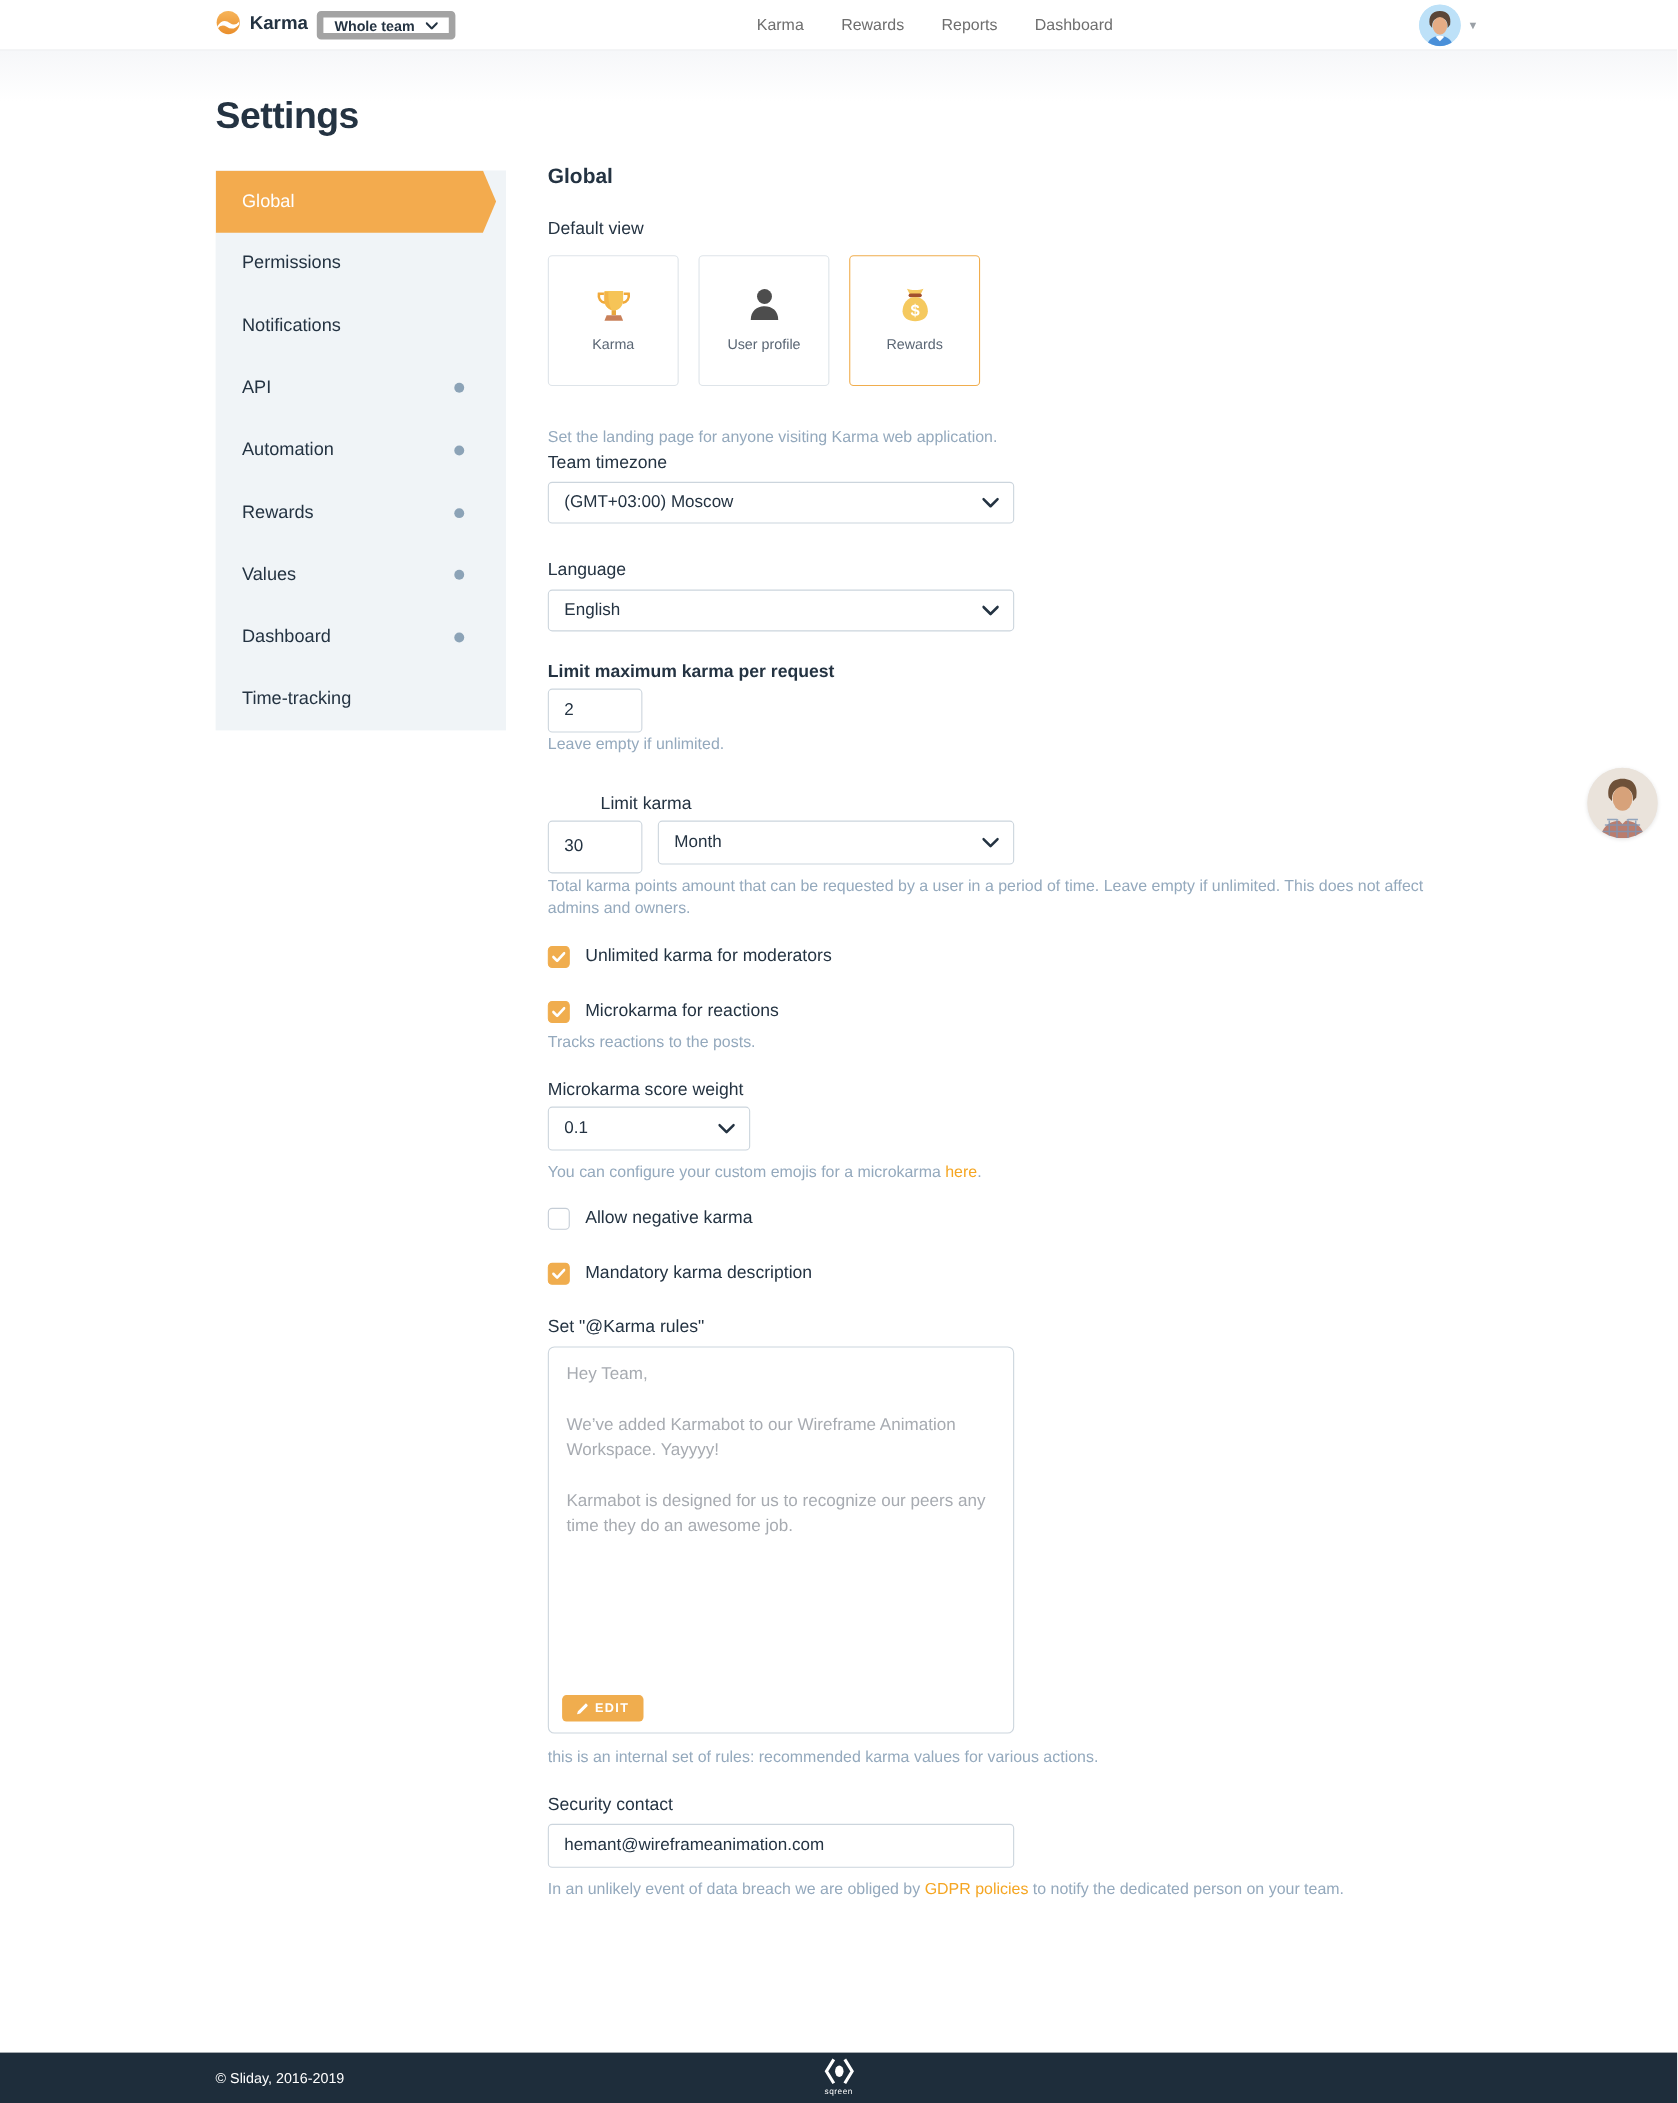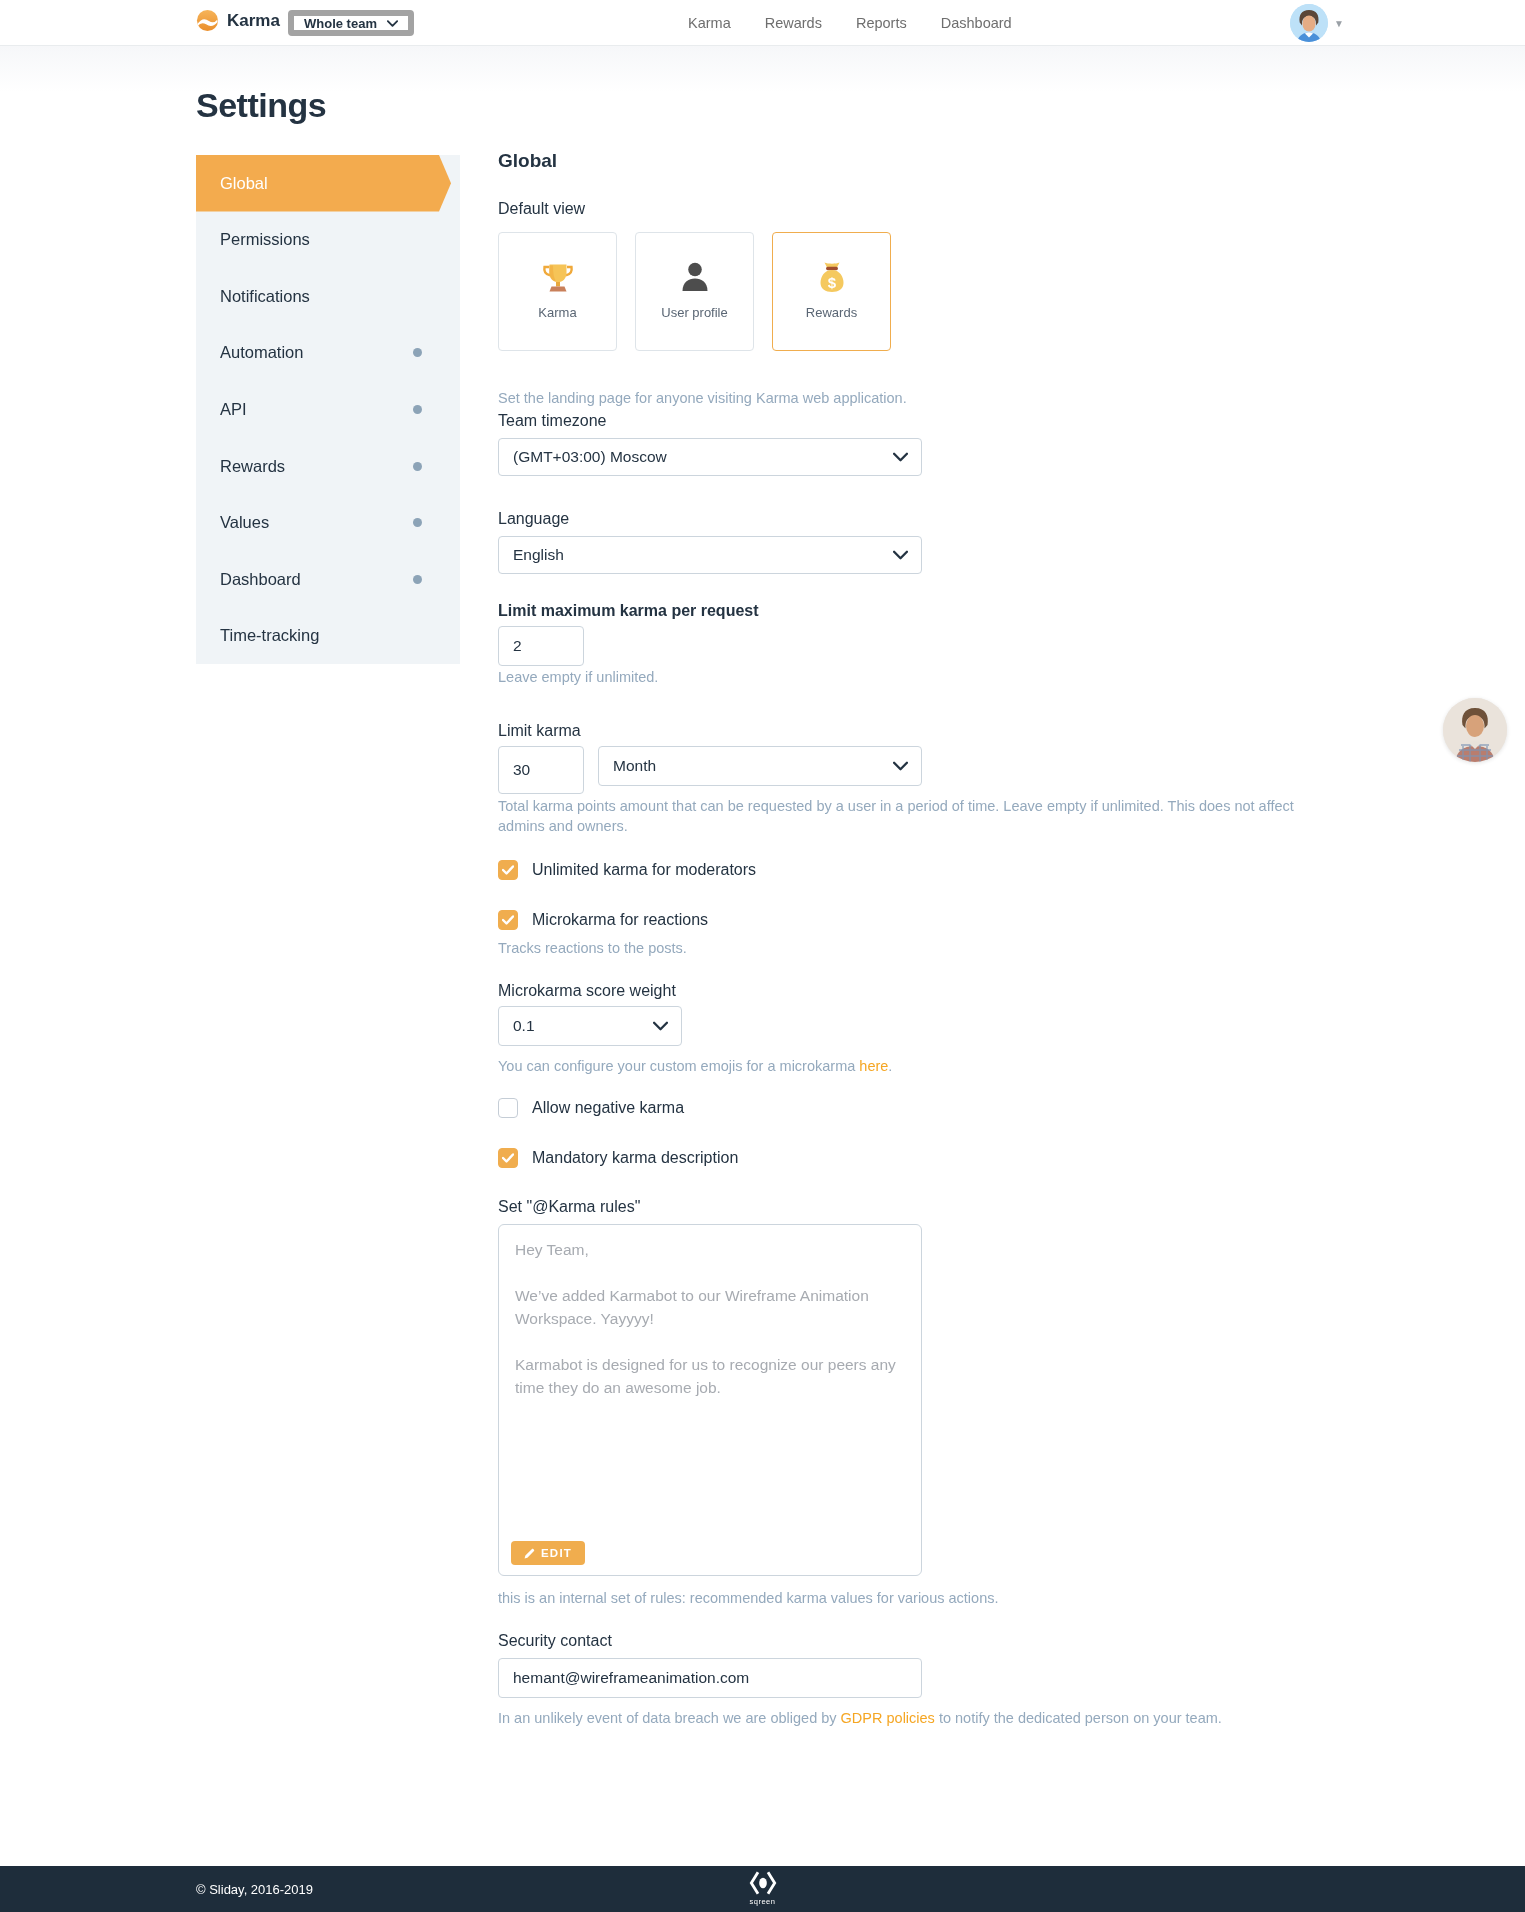--- a/index.html
+++ b/index.html
@@ -116,25 +116,25 @@
     <div class="side-item on">
         <span>Global</span>
       </div>
     <div class="side-item">
         <span>Permissions</span>
       </div>
     <div class="side-item">
         <span>Notifications</span>
       </div>
     <div class="side-item">
+        <span>API</span>
+        <i class="status-dot"></i>
+      </div>
+    <div class="side-item">
         <span>Automation</span>
-        <i class="status-dot"></i>
-      </div>
-    <div class="side-item">
-        <span>API</span>
         <i class="status-dot"></i>
       </div>
     <div class="side-item">
         <span>Rewards</span>
         <i class="status-dot"></i>
       </div>
     <div class="side-item">
         <span>Values</span>
         <i class="status-dot"></i>
       </div>
@@ -202,21 +202,21 @@
       <span>English</span>
       <svg class="chev" width="15" height="10" viewBox="0 0 14 9">
           <polyline points="1,1.5 7,7.5 13,1.5" stroke="#243342" stroke-width="2.2" fill="none" stroke-linecap="round" stroke-linejoin="round"></polyline>
         </svg>
     </div>
 
     <div class="flabel" style="top:602px;font-weight:bold;">Limit maximum karma per request</div>
     <input class="inp" style="top: 626px; width: 86px; height: 40px;" value="2">
     <div class="helper" style="top:667px;">Leave empty if unlimited.</div>
 
-    <div class="flabel" style="top:722px;">Limit karma</div>
+    <div class="flabel" style="top:722px;margin-left:48px;">Limit karma</div>
     <input class="inp" style="top: 746px; width: 86px; height: 48px;" value="30">
     <div class="sel" style="top:746px; left:100px; width:324px; height:40px;">
       <span>Month</span>
       <svg class="chev" width="15" height="10" viewBox="0 0 14 9">
           <polyline points="1,1.5 7,7.5 13,1.5" stroke="#243342" stroke-width="2.2" fill="none" stroke-linecap="round" stroke-linejoin="round"></polyline>
         </svg>
     </div>
     <div class="helper" style="top:796px; width:815px;">Total karma points amount that can be requested by a user in a period of time. Leave empty if unlimited. This does not affect admins and owners.</div>
 
     <div class="check-row" style="top:860px;">

